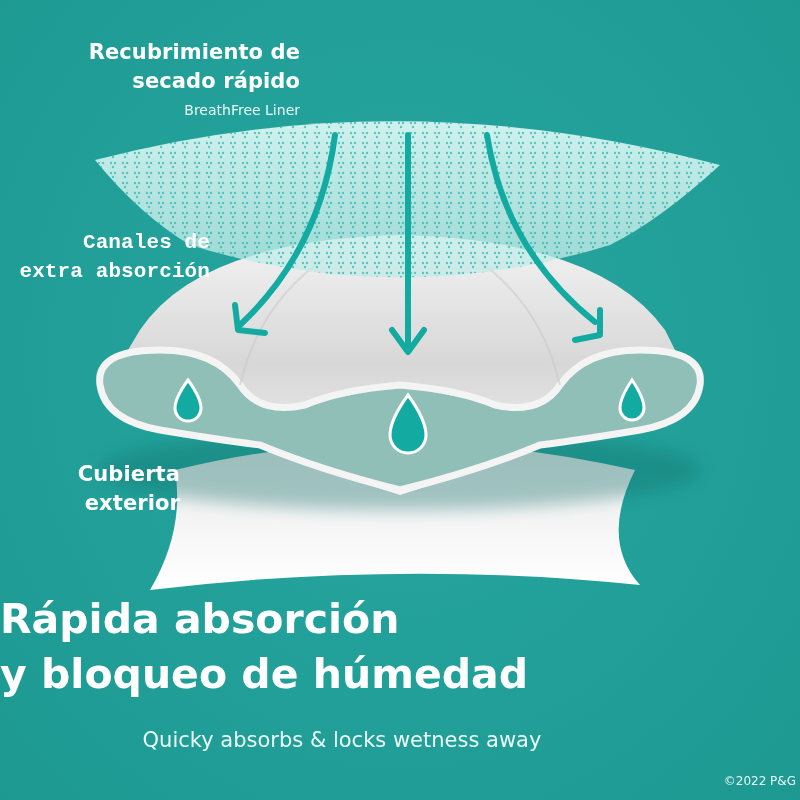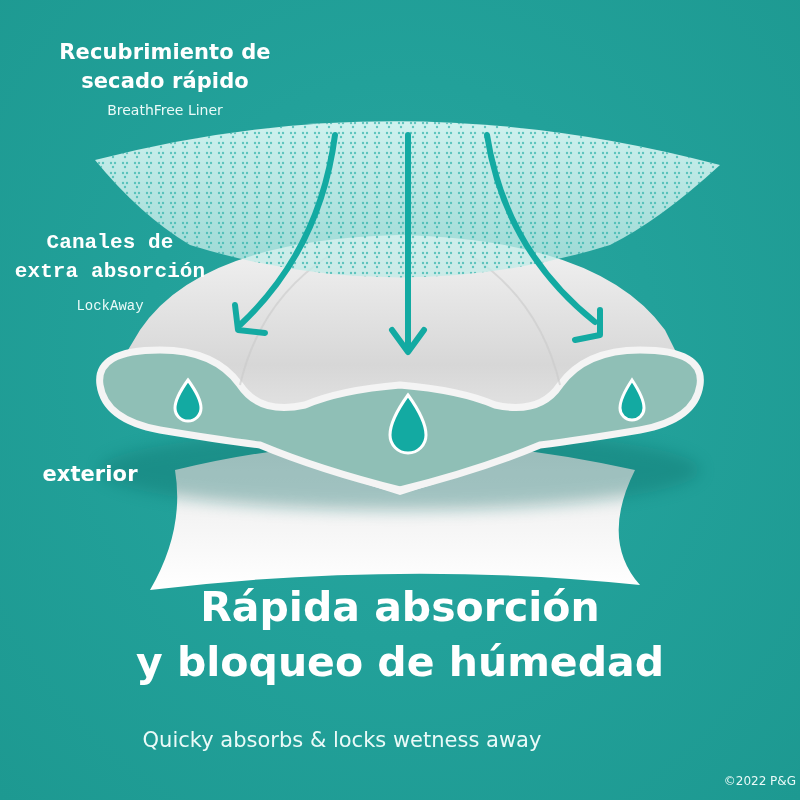--- a/index.html
+++ b/index.html
@@ -2,31 +2,31 @@
 <html><head>
 <meta charset="utf-8">
 <style>
   html, body { margin:0; padding:0; }
   body {
     width:800px; height:800px; overflow:hidden; position:relative;
     background: radial-gradient(ellipse at 50% 45%, #2aa7a0 0%, #22a19a 45%, #1d9991 100%);
     font-family: "DejaVu Sans", sans-serif;
     color:#fff;
   }
-  .label { position:absolute; text-align:center; }
+  .label { position:absolute; text-align:right; }
   .label .title { font-weight:bold; font-size:21px; line-height:29px; letter-spacing:0.1px; }
   .label .sub { font-size:14px; line-height:20px; margin-top:4px; color:#eafaf8; }
   #lbl-liner { left:30px; top:38px; width:270px; }
   #lbl-liner .sub { }
   #lbl-channels { left:10px; top:228px; width:200px;font-family:Liberation Mono, monospace; }
   #lbl-channels .sub { margin-top:10px; }
   #lbl-cover { left:0px; top:460px; width:180px; }
   #lbl-cover .sub { margin-top:6px; }
   .headline {
-    position:absolute; left:0; top:580px; width:800px; text-align:center;
+    position:absolute; left:0; top:592px; width:800px; text-align:left;
     font-weight:bold; font-size:41px; line-height:55px;
   }
   .tagline {
     position:absolute; left:0; top:728px; width:684px; text-align:center;
     font-size:21px; color:#eafaf8;
   }
   .copyright {
     position:absolute; right:4px; top:774px; font-size:12px; color:#eafaf8;
   }
   svg.illus { position:absolute; left:0; top:0; }
@@ -100,24 +100,24 @@
 
 <div class="label" id="lbl-liner">
   <div class="title">Recubrimiento de</div>
   <div class="title">secado rápido</div>
   <div class="sub">BreathFree Liner</div>
 </div>
 
 <div class="label" id="lbl-channels">
   <div class="title">Canales de</div>
   <div class="title">extra absorción</div>
-  <div class="sub">LockAway</div>
 </div>
 
 <div class="label" id="lbl-cover">
+  <div class="title">Cubierta</div>
   <div class="title">exterior</div>
 </div>
 
 <div class="headline">
   <div>Rápida absorción</div>
   <div>y bloqueo de húmedad</div>
 </div>
 
 <div class="tagline">Quicky absorbs &amp; locks wetness away</div>
 <div class="copyright">©2022 P&amp;G</div>

